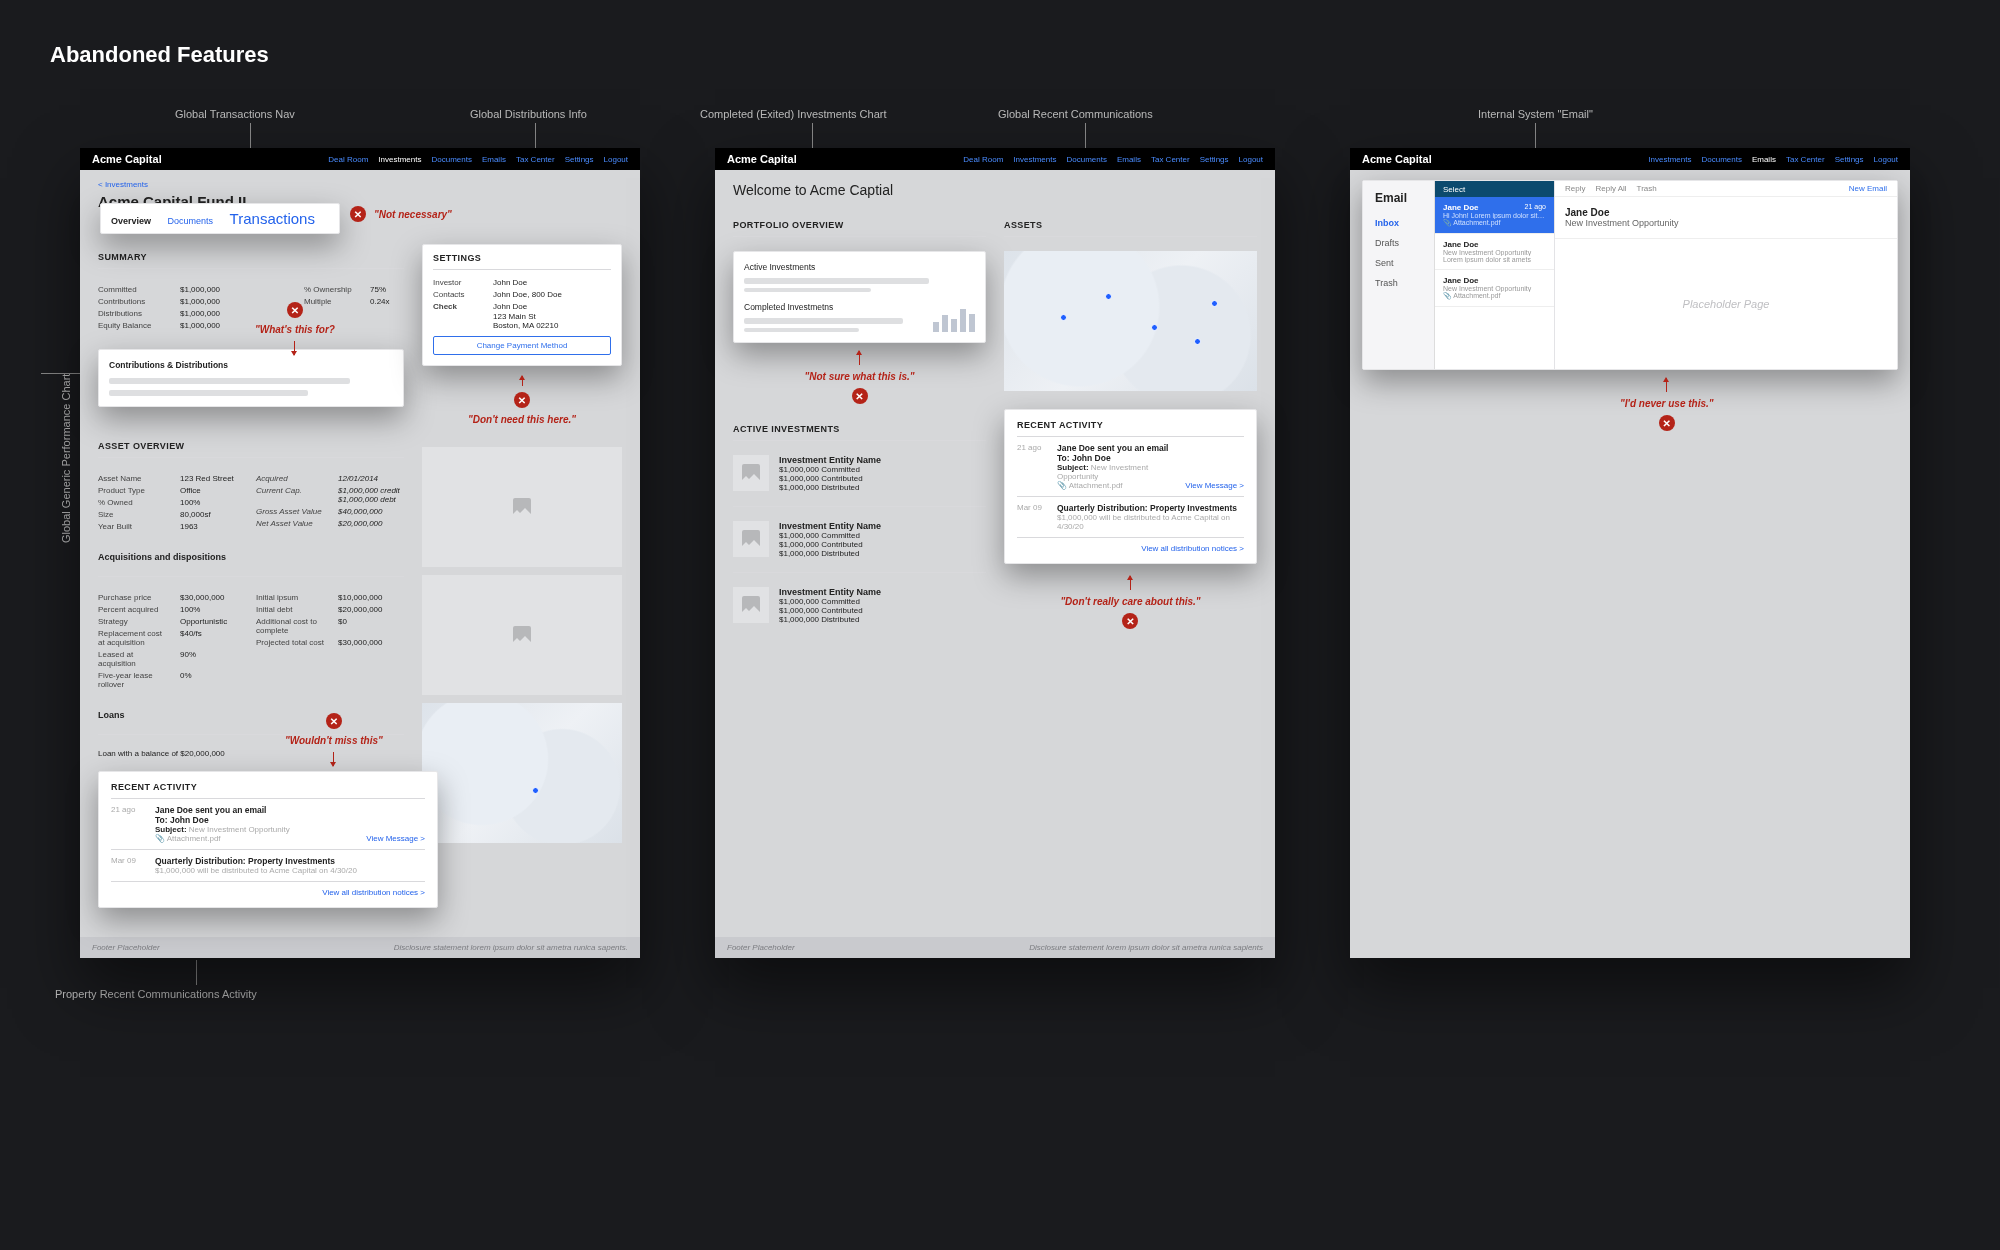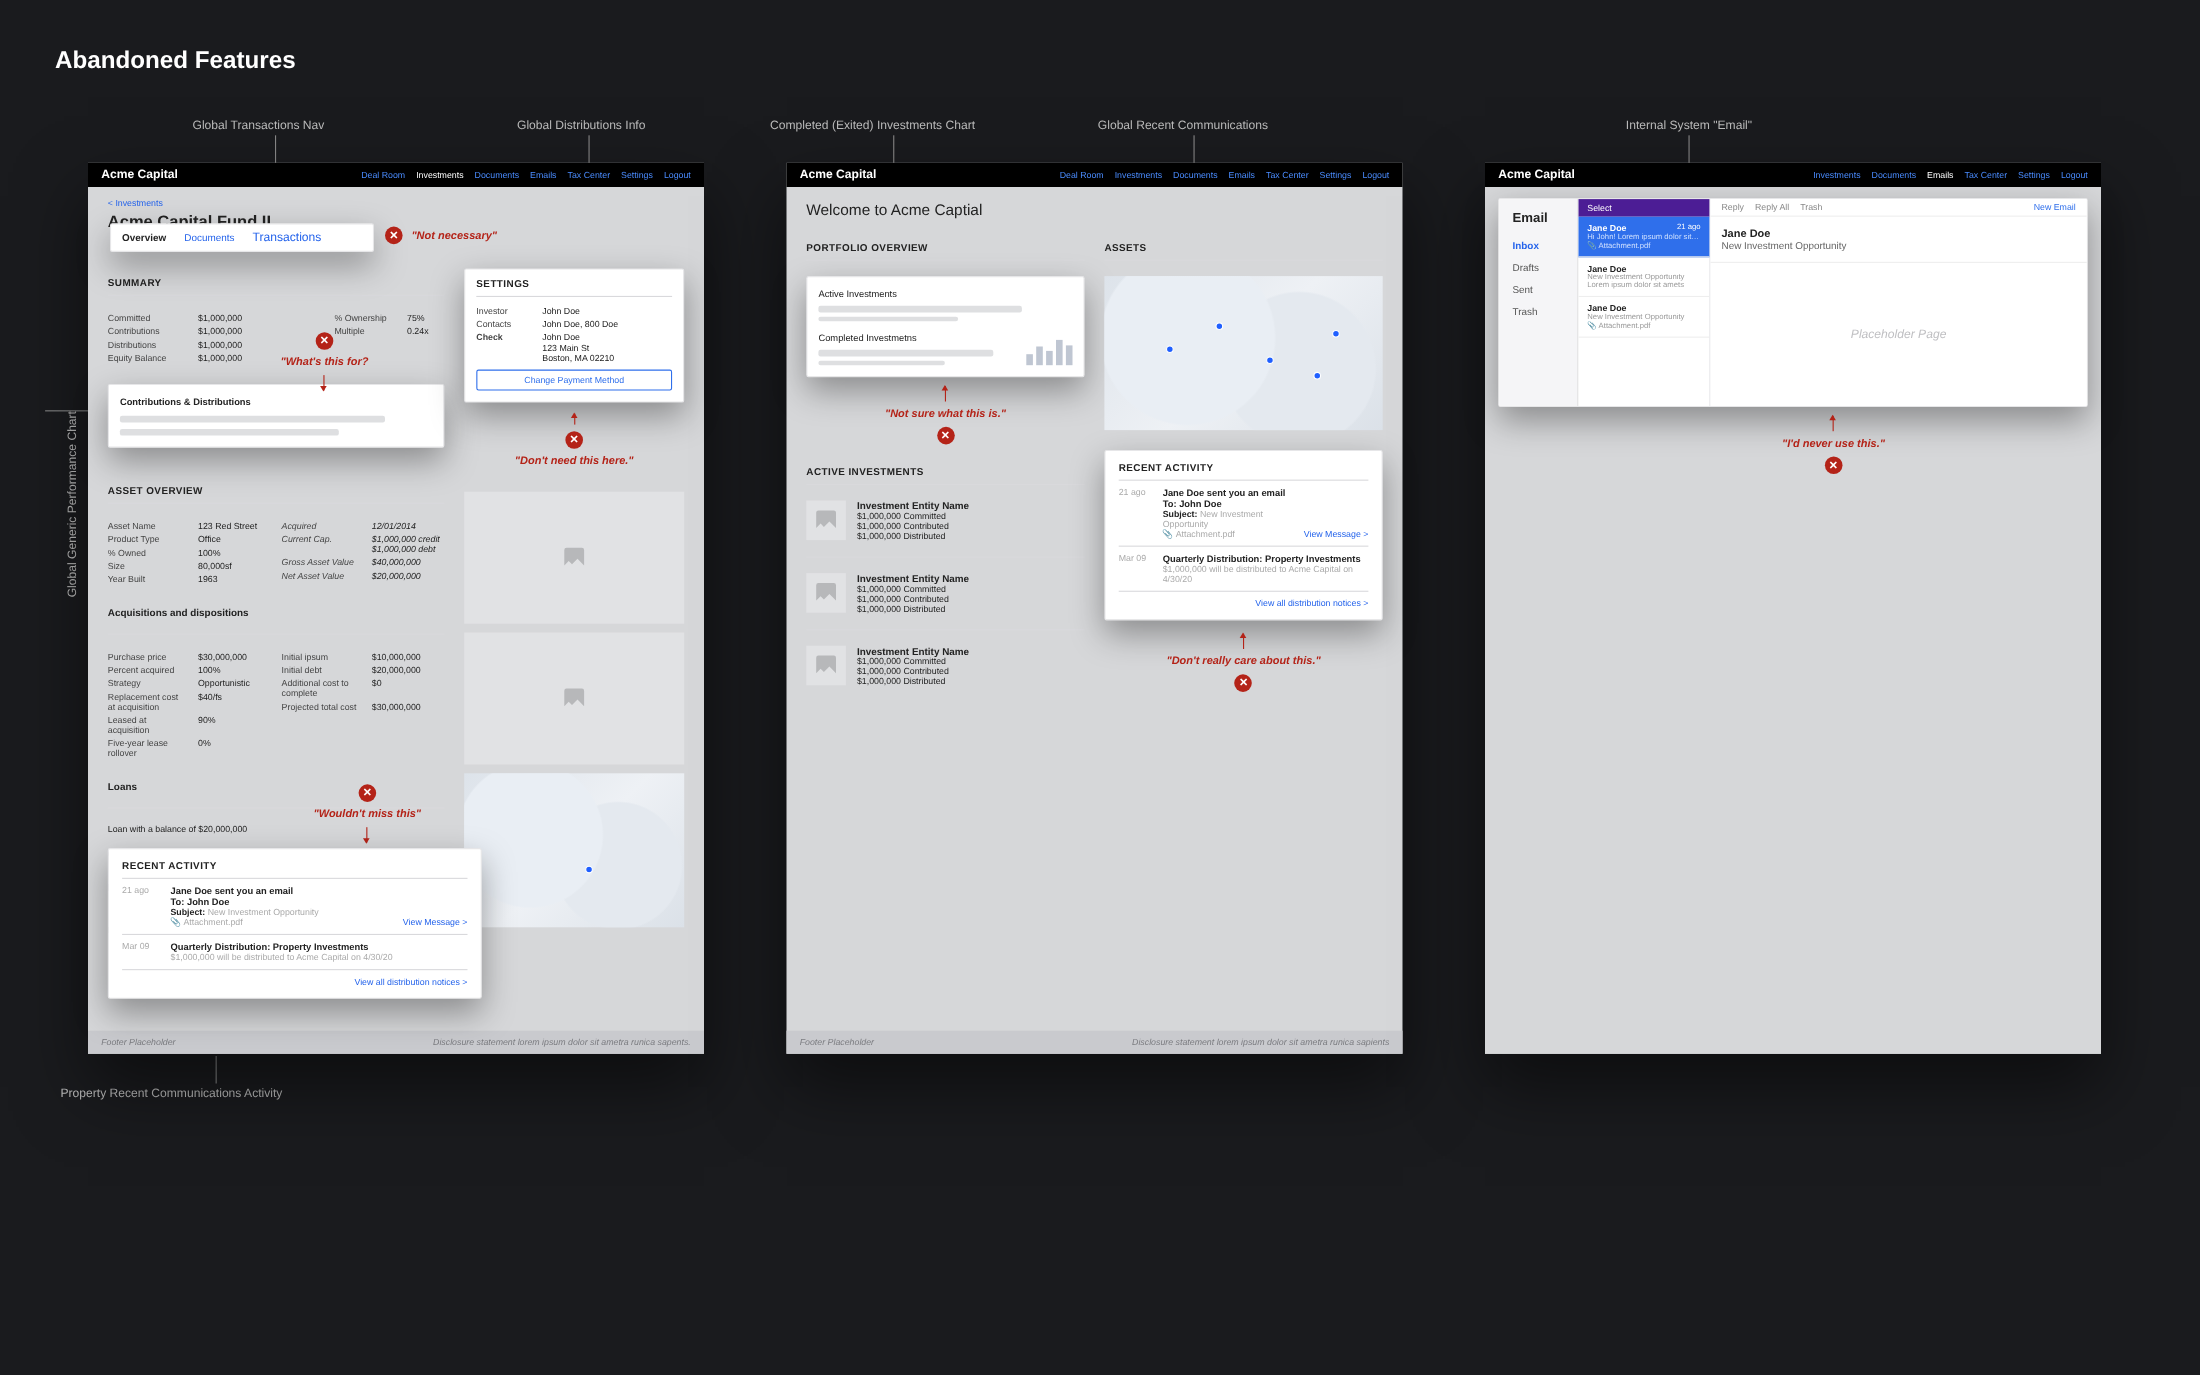--- a/index.html
+++ b/index.html
@@ -160,21 +160,21 @@
     background: #c9cace;
     color: #7b7c80;
     font-size: 8px; font-style: italic;
     display: flex; justify-content: space-between;
     padding: 6px 12px;
   }
   .email-side { width: 72px; background: #f5f5f7; border-right: 1px solid #ddd; padding: 10px 0; }
   .email-side .folder { padding: 5px 12px; font-size: 9px; color: #555; }
   .email-side .folder.sel { color: #2463eb; font-weight: 600; }
   .email-list { width: 120px; background: #fff; border-right: 1px solid #e3e3e6; display: flex; flex-direction: column; }
-  .email-list .toolbar { background: #4c1d95; color: #fff; font-size: 8px; height: 16px; display: flex; align-items: center; padding: 0 8px; }
+  .email-list .toolbar { background: #0c4a6e; color: #fff; font-size: 8px; height: 16px; display: flex; align-items: center; padding: 0 8px; }
   .email-item { padding: 6px 8px; border-bottom: 1px solid #eee; font-size: 8px; }
   .email-item.sel { background: #2f6feb; color: #fff; }
   .email-item .subj { font-weight: 600; }
   .email-item .prev { color: #999; font-size: 7px; display: block; overflow: hidden; text-overflow: ellipsis; white-space: nowrap; }
   .email-item.sel .prev { color: #cfe0ff; }
   .email-body { flex: 1; background: #fff; display: flex; flex-direction: column; }
   .email-body .top {
     border-bottom: 1px solid #eee; padding: 0 10px; height: 16px;
     display: flex; align-items: center; gap: 10px; font-size: 8px; color: #888;
   }
@@ -232,21 +232,21 @@
     </div>
 
     <div style="padding:10px 18px 0 18px;">
       <div class="link" style="font-size:8px;">&lt; Investments</div>
       <div style="font-size:15px; font-weight:700; margin-top:4px;">Acme Capital Fund II</div>
     </div>
 
     <div class="pop" style="position:absolute; left:20px; top:55px; width:240px; padding:6px 10px;">
       <span style="font-size:9px; font-weight:600; padding-right:14px;">Overview</span>
       <span class="link" style="font-size:9px; padding-right:14px;">Documents</span>
-      <span class="link" style="font-size:11px;">Transactions</span>
+      <span class="link" style="font-size:15px;">Transactions</span>
     </div>
 
     <div class="flag" style="left:270px; top:58px; flex-direction:row; gap:8px;">
       <div class="x">✕</div>
       <span class="quote">"Not necessary"</span>
     </div>
 
     <div class="cols" style="padding-top:34px;">
 
       <div class="col">

